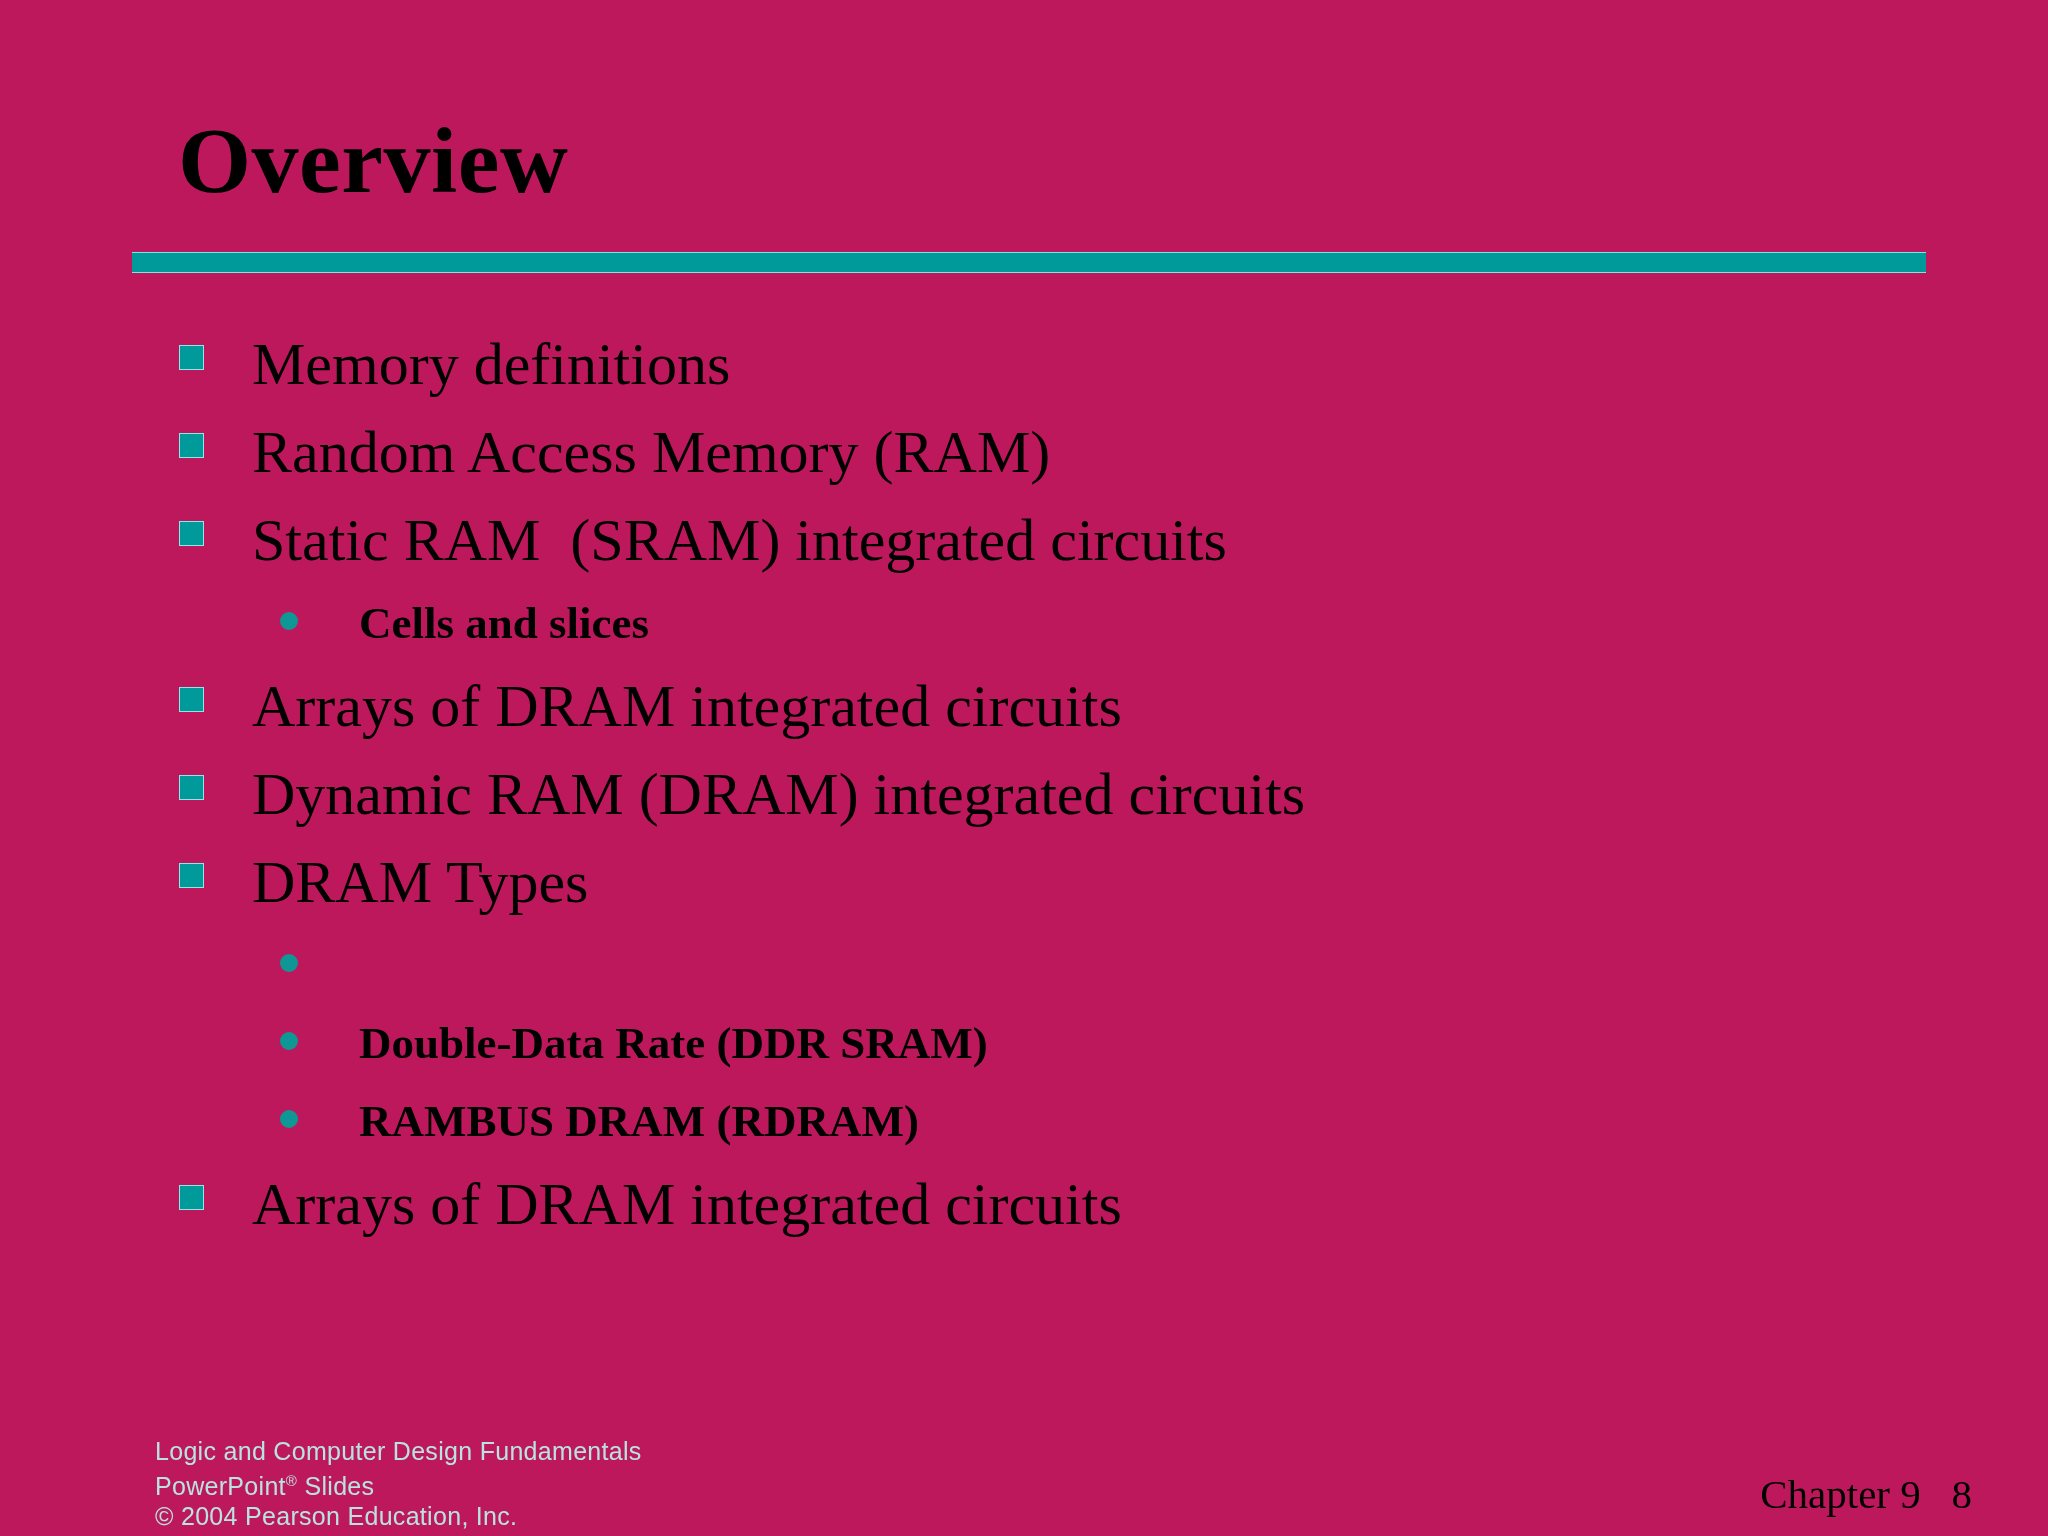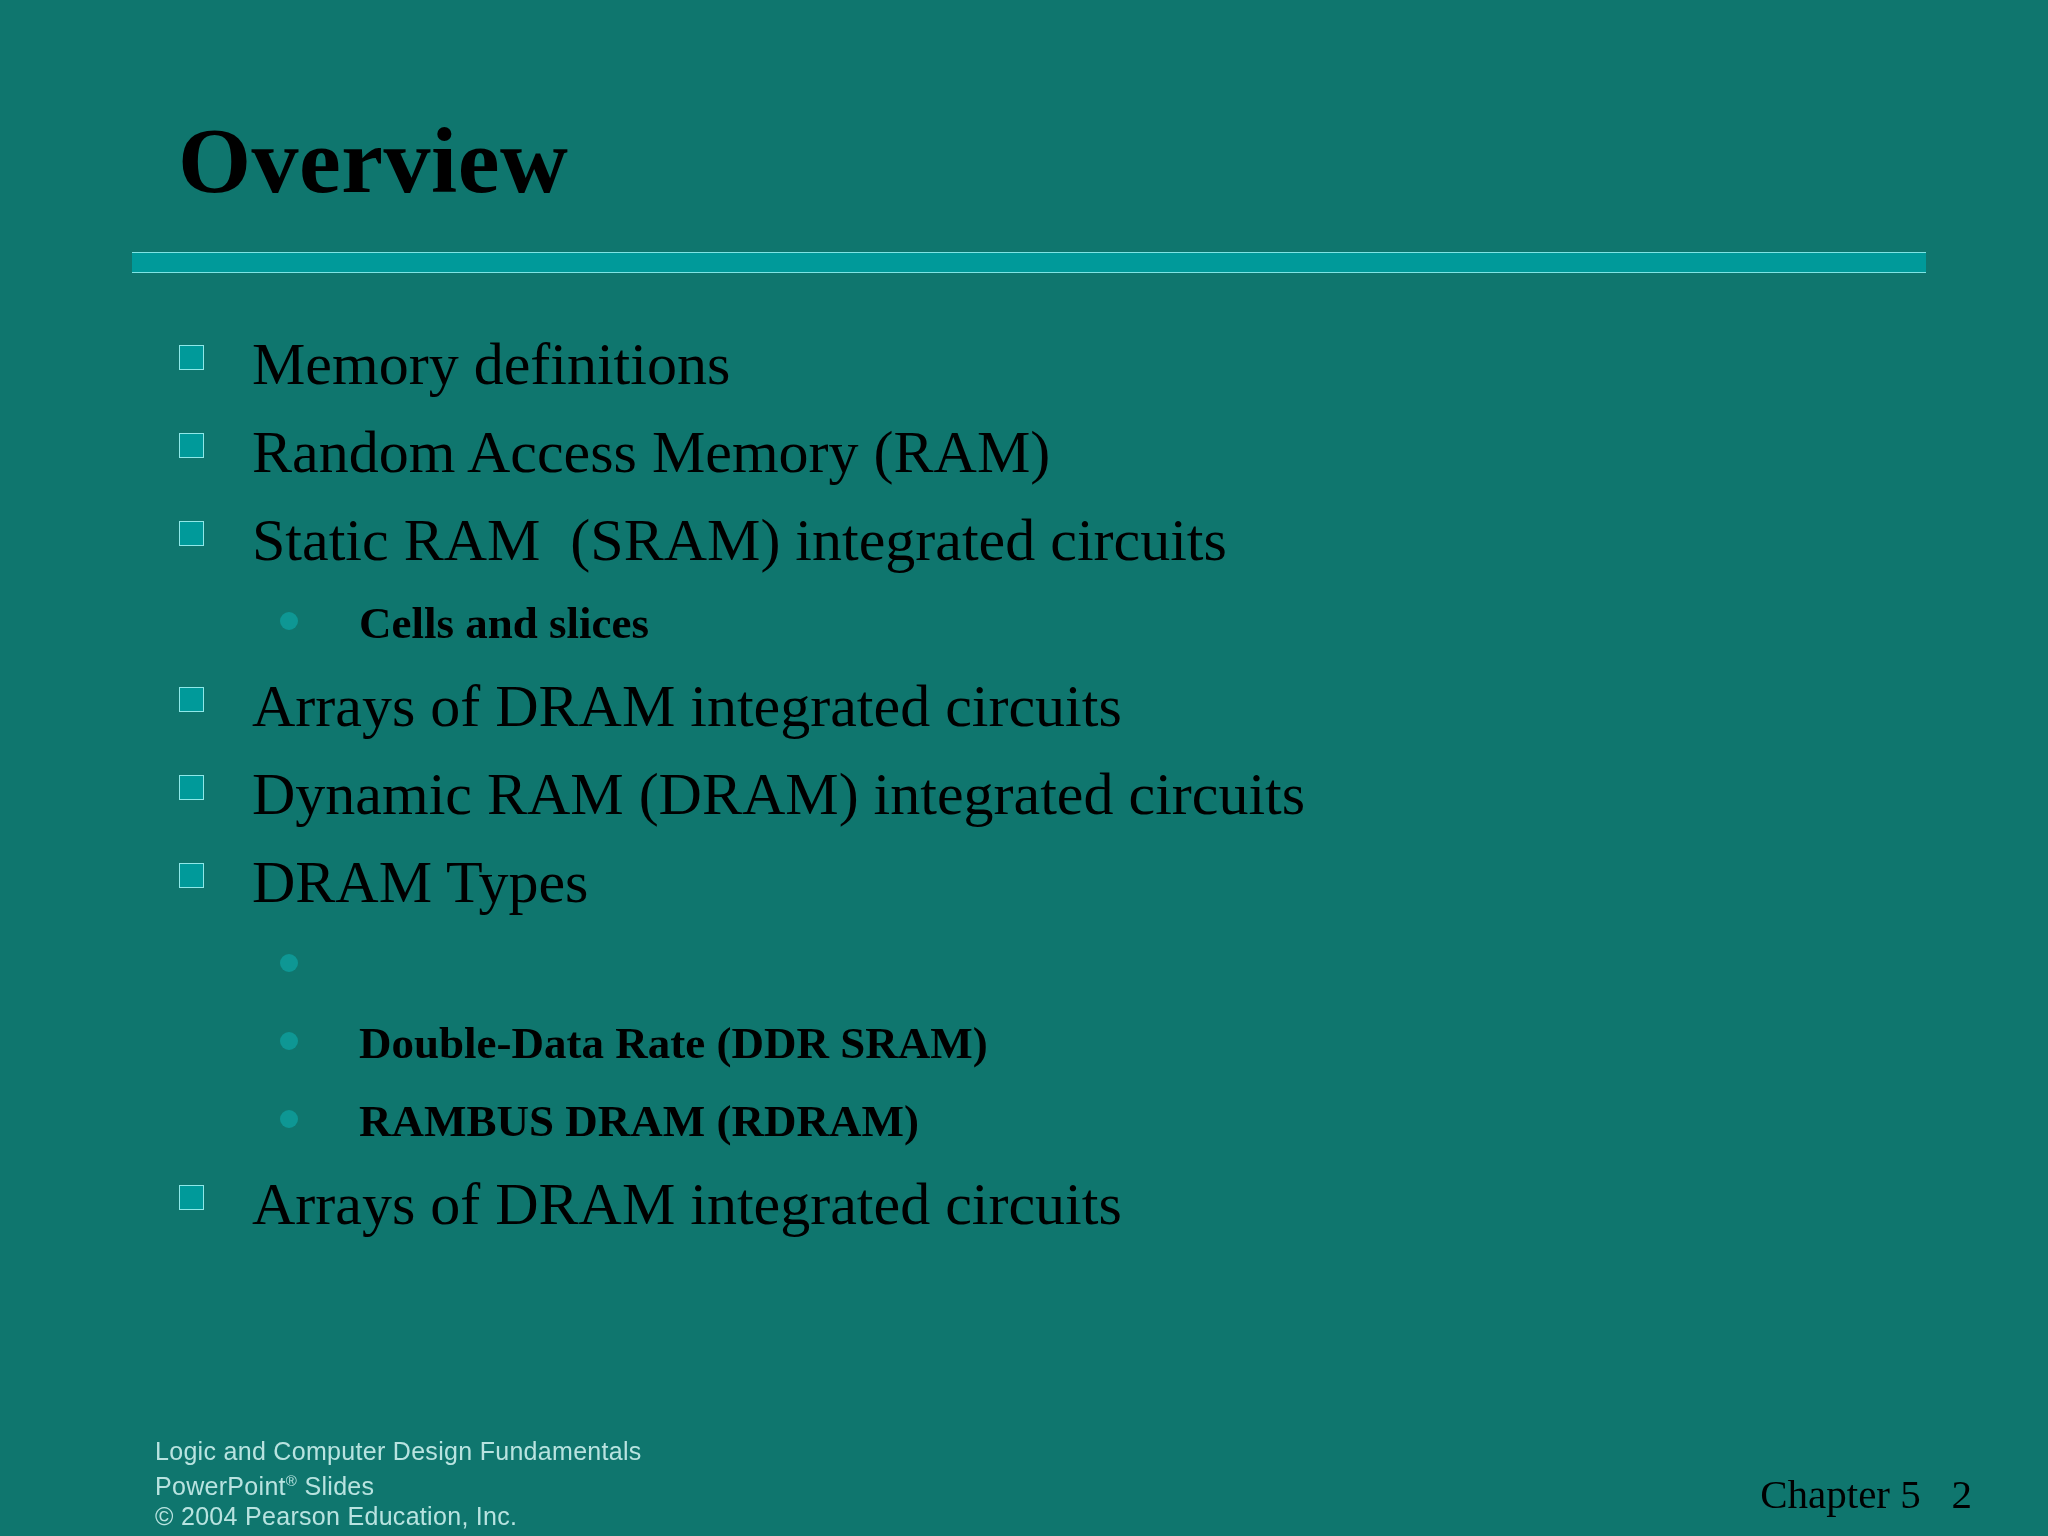--- a/index.html
+++ b/index.html
@@ -6,21 +6,21 @@
   html, body {
     margin: 0;
     padding: 0;
     background: #ffffff;
   }
 
   #slide {
     position: relative;
     width: 2048px;
     height: 1536px;
-    background: #0f766e;
+    background: #be185d;
     overflow: hidden;
     font-family: "Liberation Serif", "DejaVu Serif", serif;
   }
 
   
   #slide-title {
     position: absolute;
     left: 178px;
     top: 48px;
     font-size: 94px;
@@ -189,15 +189,15 @@
         <span class="btext">Arrays of DRAM integrated circuits</span>
       </div>
     </div>
 
   <div id="footer-credit">
     <div>Logic and Computer Design Fundamentals</div>
     <div><span>PowerPoint</span><span class="sup">®</span><span> Slides</span></div>
     <div>© 2004 Pearson Education, Inc.</div>
   </div>
 
-  <div id="page-footer">Chapter 5   2</div>
+  <div id="page-footer">Chapter 9   8</div>
 
 </div>
 
 </body></html>

